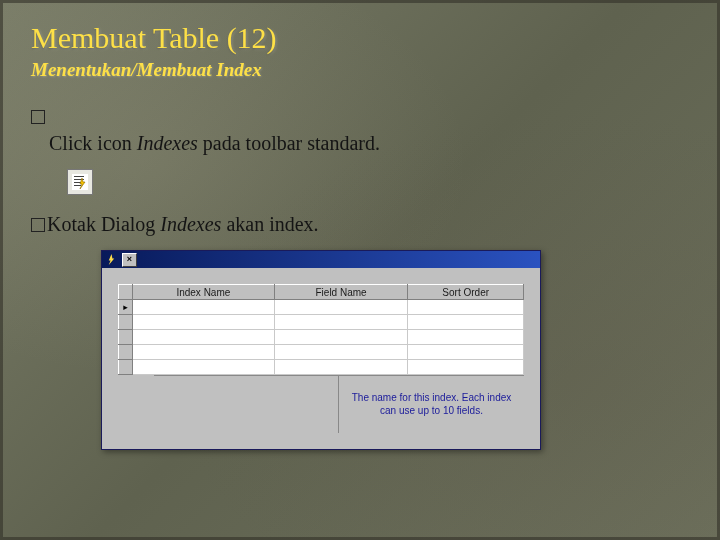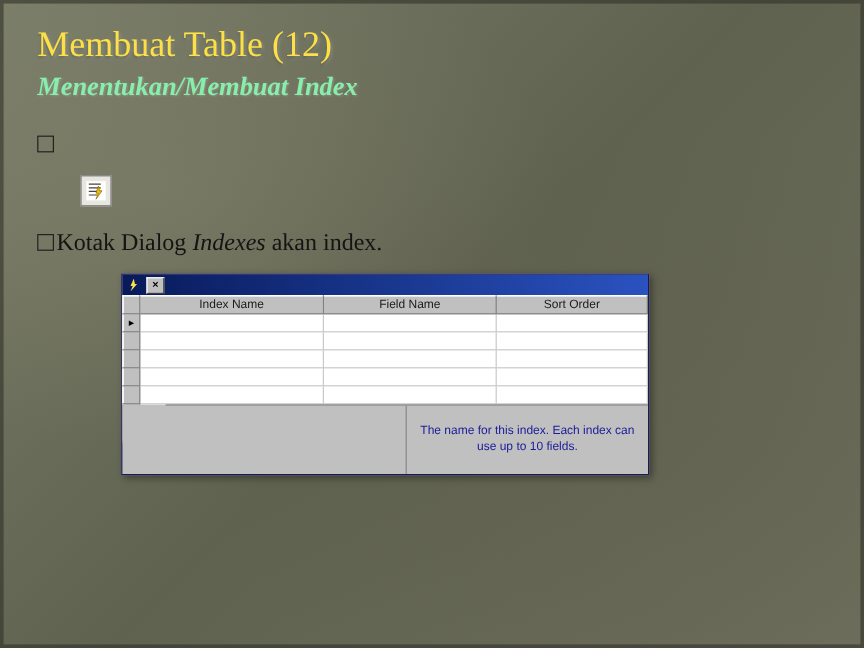--- a/index.html
+++ b/index.html
@@ -19,23 +19,23 @@
     border: 3px solid rgba(50,48,40,0.6);
   }
   .slide-title {
     font-size: 30px;
     color: #fde047;
     text-shadow: 1px 1px 3px rgba(255,255,255,0.25), 0 1px 2px rgba(0,0,0,0.3);
     font-weight: 400;
     margin-bottom: 4px;
   }
   .slide-subtitle {
-    font-size: 22px;
+    font-size: 19px;
     font-style: italic;
-    color: #86efac;
+    color: #fde047;
     text-shadow: 1px 1px 2px rgba(255,255,255,0.2);
     margin-bottom: 22px;
   }
   .body-text {
     font-size: 20px;
     line-height: 1.35;
     color: #141414;
     margin-bottom: 12px;
   }
   .body-text .indent { padding-left: 18px; display: inline-block; }
@@ -80,21 +80,21 @@
   .dlg-title-text { flex: 1; font-weight: 700; font-size: 11px; }
   .dlg-close {
     width: 15px; height: 14px;
     background: #c0c0c0;
     border: 1px solid #fff;
     border-right-color:#404040; border-bottom-color:#404040;
     display:flex;align-items:center;justify-content:center;
     font-size: 9px; font-weight:700; color:#000;
     line-height:1;
   }
-  .dlg-body { background:#c0c0c0; padding:0;border-radius:29px; }
+  .dlg-body { background:#c0c0c0; padding:16px; }
   .grid {
     width: 100%;
     border-collapse: collapse;
     background: #fff;
     table-layout: fixed;
   }
   .grid th {
     background:#c0c0c0;
     border:1px solid #808080;
     border-top-color:#fff; border-left-color:#fff;
@@ -148,20 +148,21 @@
   }
 </style>
 </head>
 <body>
 
 <h1 class="slide-title">Membuat Table (12)</h1>
 <h2 class="slide-subtitle">Menentukan/Membuat Index</h2>
 
 <p class="body-text">
   <span class="bullet-sq"></span><br>
+  <span class="indent"><span>Click icon </span><span class="italic">Indexes</span><span> pada toolbar standard.</span></span>
 </p>
 
 <div class="icon-row">
   <div class="indexes-toolbar-icon">
     <svg width="18" height="18" viewBox="0 0 18 18">
       <rect x="1" y="1" width="16" height="16" fill="#fff" stroke="#666" stroke-width="0"></rect>
       <path d="M3 3h10v1H3zM3 6h10v1H3zM3 9h10v1H3zM3 12h7v1H3z" fill="#444"></path>
       <path d="M11 5 L9 11 L11 11 L9 16 L14 9 L12 9 Z" fill="#f7c200" stroke="#8a6a00" stroke-width="0.6"></path>
     </svg>
   </div>

